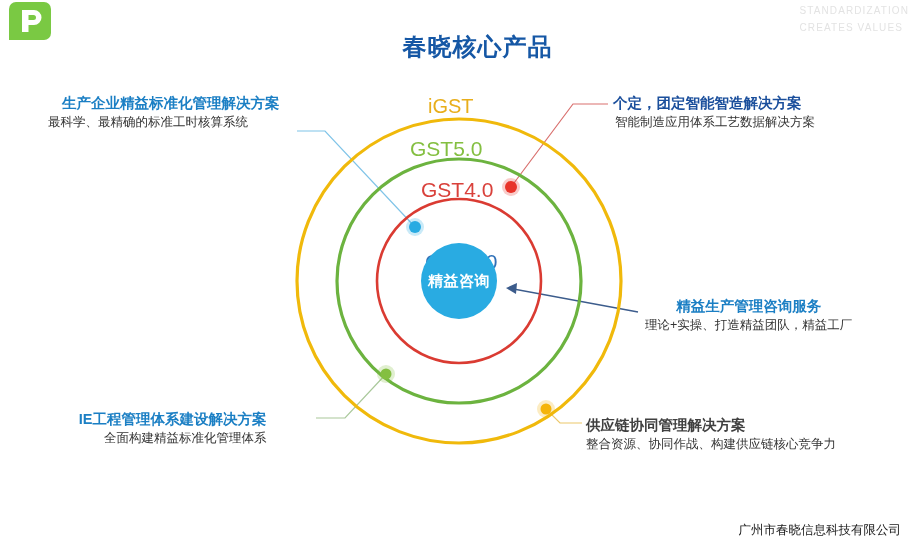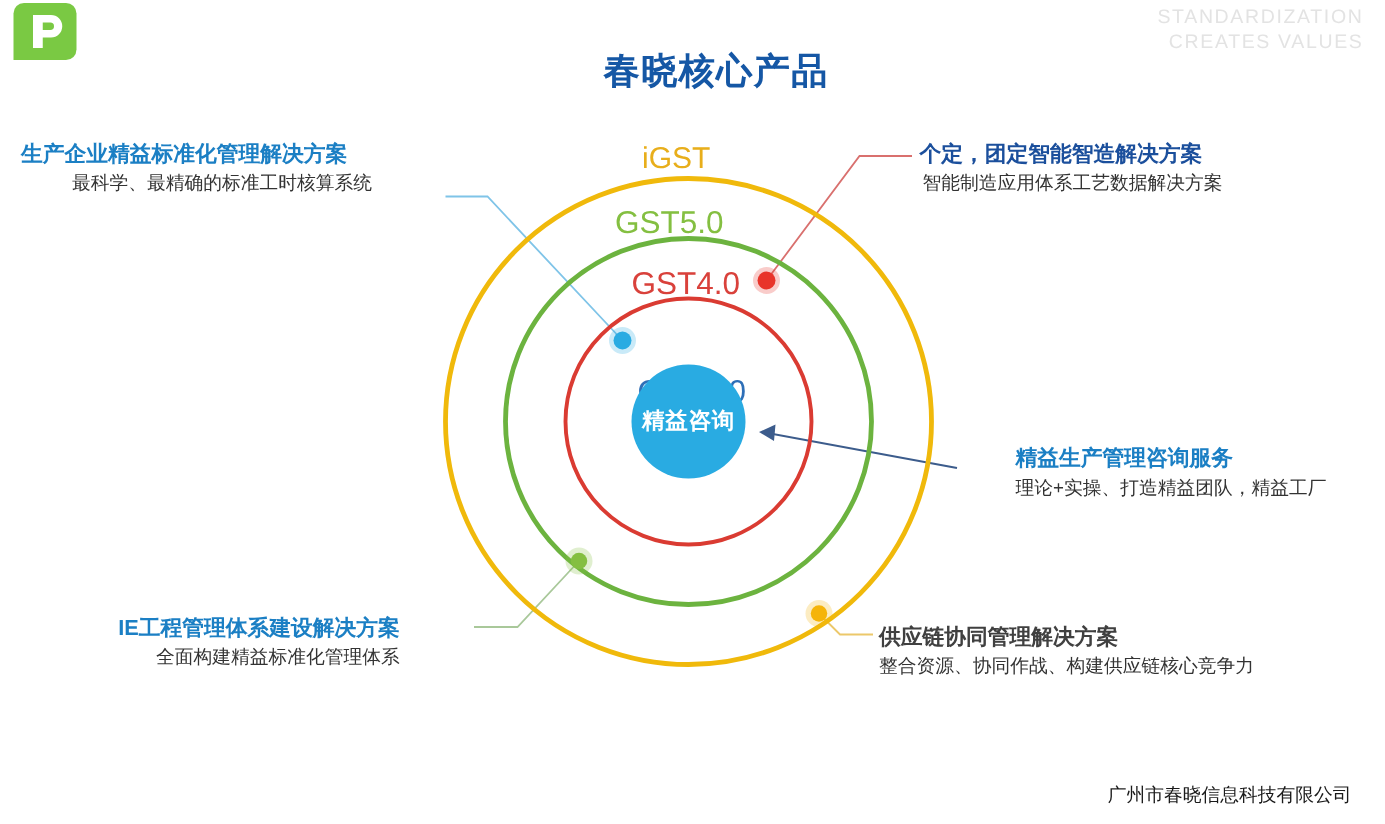--- a/index.html
+++ b/index.html
@@ -28,23 +28,23 @@
     background: #7ac943;
     border-radius: 7px 7px 7px 0;
   }
   #logo svg { display: block; }
 
   
   #watermark {
     position: absolute;
     right: 14px;
     top: 2px;
-    text-align: right;
+    text-align: left;
     color: #e3e3e3;
-    font-size: 13px;
+    font-size: 10px;
     letter-spacing: 1.1px;
     line-height: 17px;
     white-space: nowrap;
   }
 
   
   #title {
     position: absolute;
     left: 16px;
     top: 31px;
@@ -110,28 +110,28 @@
     line-height: 19px;
   }
   .callout .sub {
     font-size: 12.5px;
     color: #333333;
     line-height: 19px;
     margin-top: 0;
   }
 
   #callout-tl { left: 14px;  top: 94px;  text-align: left; }
-  #callout-tl .head { color: #1b7fc4; }
+  #callout-tl .head { color: #1b7fc4; margin-left: 48px; }
   #callout-tl .sub  { padding-left: 34px; }
 
   #callout-tr { left: 613px; top: 94px;  text-align: left; }
   #callout-tr .head { color: #1b4f9c; }
   #callout-tr .sub  { padding-left: 2px; }
 
-  #callout-mr { left: 677px; top: 297px; text-align: left; }
+  #callout-mr { left: 645px; top: 297px; text-align: center; }
   #callout-mr .head { color: #1b7fc4; }
   #callout-mr .sub  { padding-left: 0px; }
 
   #callout-bl { left: 68px;  top: 410px; text-align: left; }
   #callout-bl .head { color: #1b7fc4; text-align: right; }
   #callout-bl .sub  { padding-left: 36px; }
 
   #callout-br { left: 586px; top: 416px; text-align: left; }
   #callout-br .head { color: #404040; }
   #callout-br .sub  { padding-left: 0px; }

